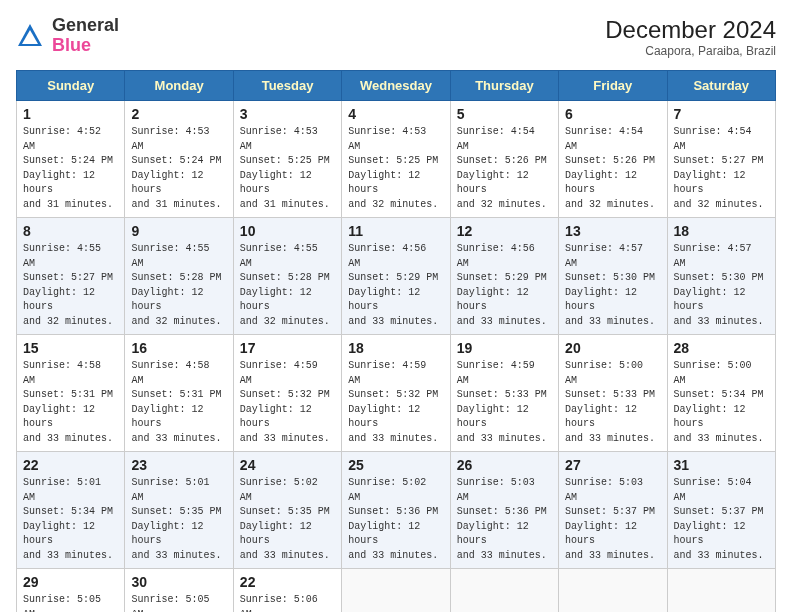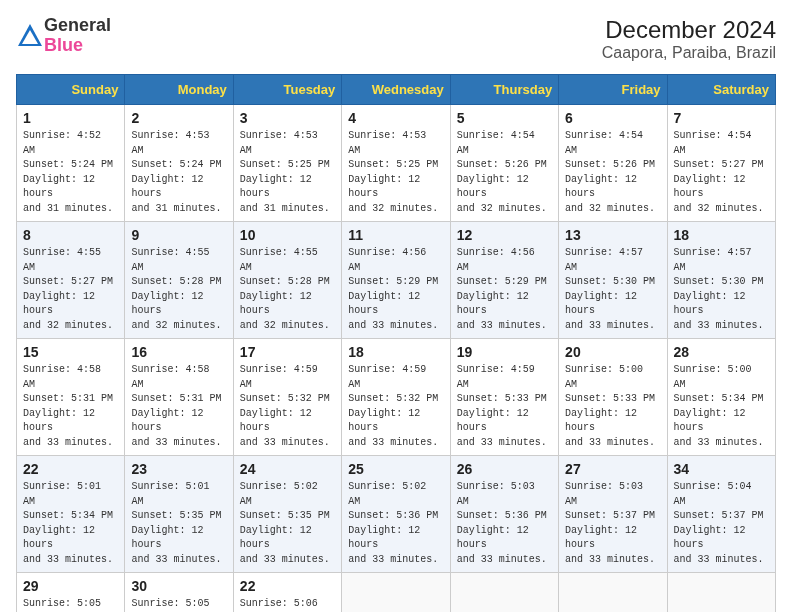--- a/index.html
+++ b/index.html
@@ -12,21 +12,21 @@
     }
     .header {
       display: flex;
       justify-content: space-between;
       align-items: flex-start;
       margin-bottom: 12px;
     }
     .logo {
       display: flex;
       align-items: center;
-      gap: 0;
+      gap: 8px;
     }
     .logo-text {
       font-size: 18px;
       font-weight: bold;
       line-height: 1.1;
     }
     .logo-general { color: #333; }
     .logo-blue { color: #ec4899; }
     .logo-icon {
       width: 28px;
@@ -34,35 +34,35 @@
     }
     .title-block {
       text-align: right;
     }
     .month-title {
       font-size: 24px;
       font-weight: normal;
       color: #222;
     }
     .location {
-      font-size: 16px;
+      font-size: 12px;
       color: #555;
     }
     .calendar {
       width: 100%;
       border-collapse: collapse;
       font-size: 11px;
     }
     .calendar thead th {
       background: #2e75b6;
-      color: #fde047;
+      color: #fef9c3;
       font-size: 13px;
       font-weight: bold;
       padding: 7px 6px;
-      text-align: right;
+      text-align: center;
       border: 1px solid #2060a0;
     }
     .calendar tbody td {
       vertical-align: top;
       border: 1px solid #ccc;
       padding: 5px 6px;
       width: 108px;
       min-height: 80px;
       background: #fff;
     }
@@ -228,21 +228,21 @@
         </td>
         <td>
           <span class="day-num">26</span>
           <div class="day-info">Sunrise: 5:03 AM<br>Sunset: 5:36 PM<br>Daylight: 12 hours<br>and 33 minutes.</div>
         </td>
         <td>
           <span class="day-num">27</span>
           <div class="day-info">Sunrise: 5:03 AM<br>Sunset: 5:37 PM<br>Daylight: 12 hours<br>and 33 minutes.</div>
         </td>
         <td>
-          <span class="day-num">34</span>
+          <span class="day-num">31</span>
           <div class="day-info">Sunrise: 5:04 AM<br>Sunset: 5:37 PM<br>Daylight: 12 hours<br>and 33 minutes.</div>
         </td>
       </tr>
       <tr>
         <td>
           <span class="day-num">29</span>
           <div class="day-info">Sunrise: 5:05 AM<br>Sunset: 5:38 PM<br>Daylight: 12 hours<br>and 33 minutes.</div>
         </td>
         <td>
           <span class="day-num">30</span>

